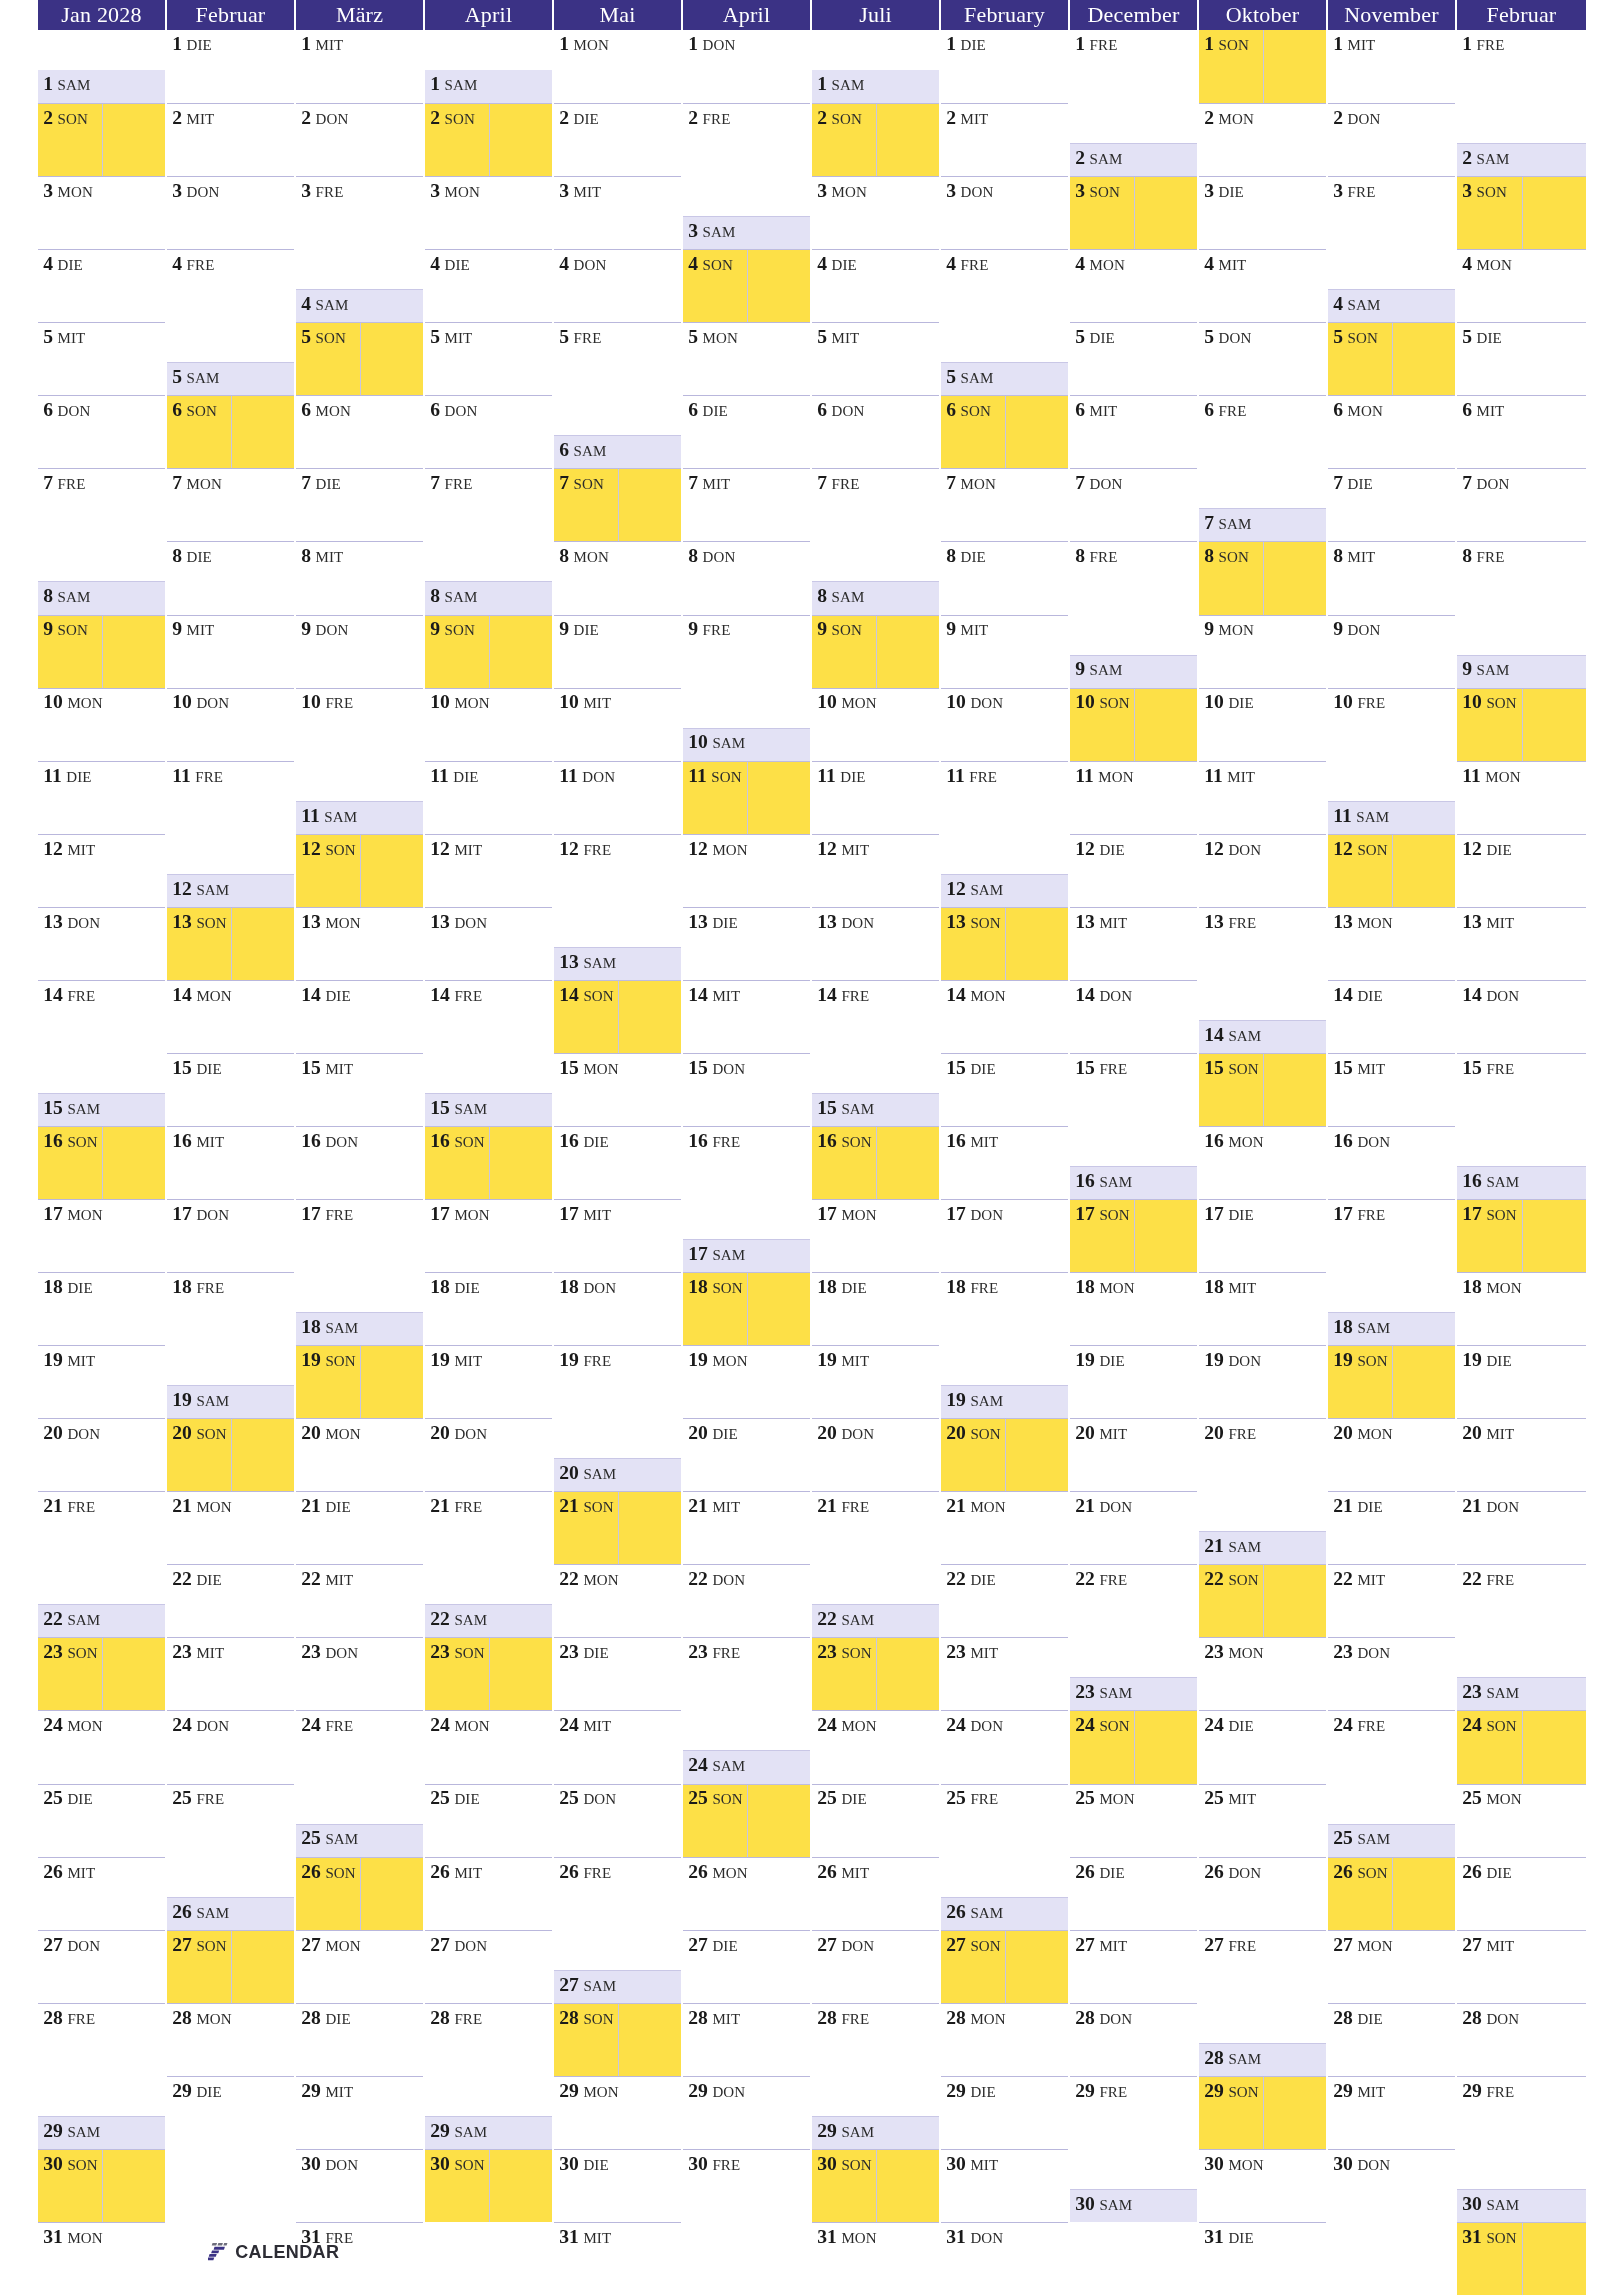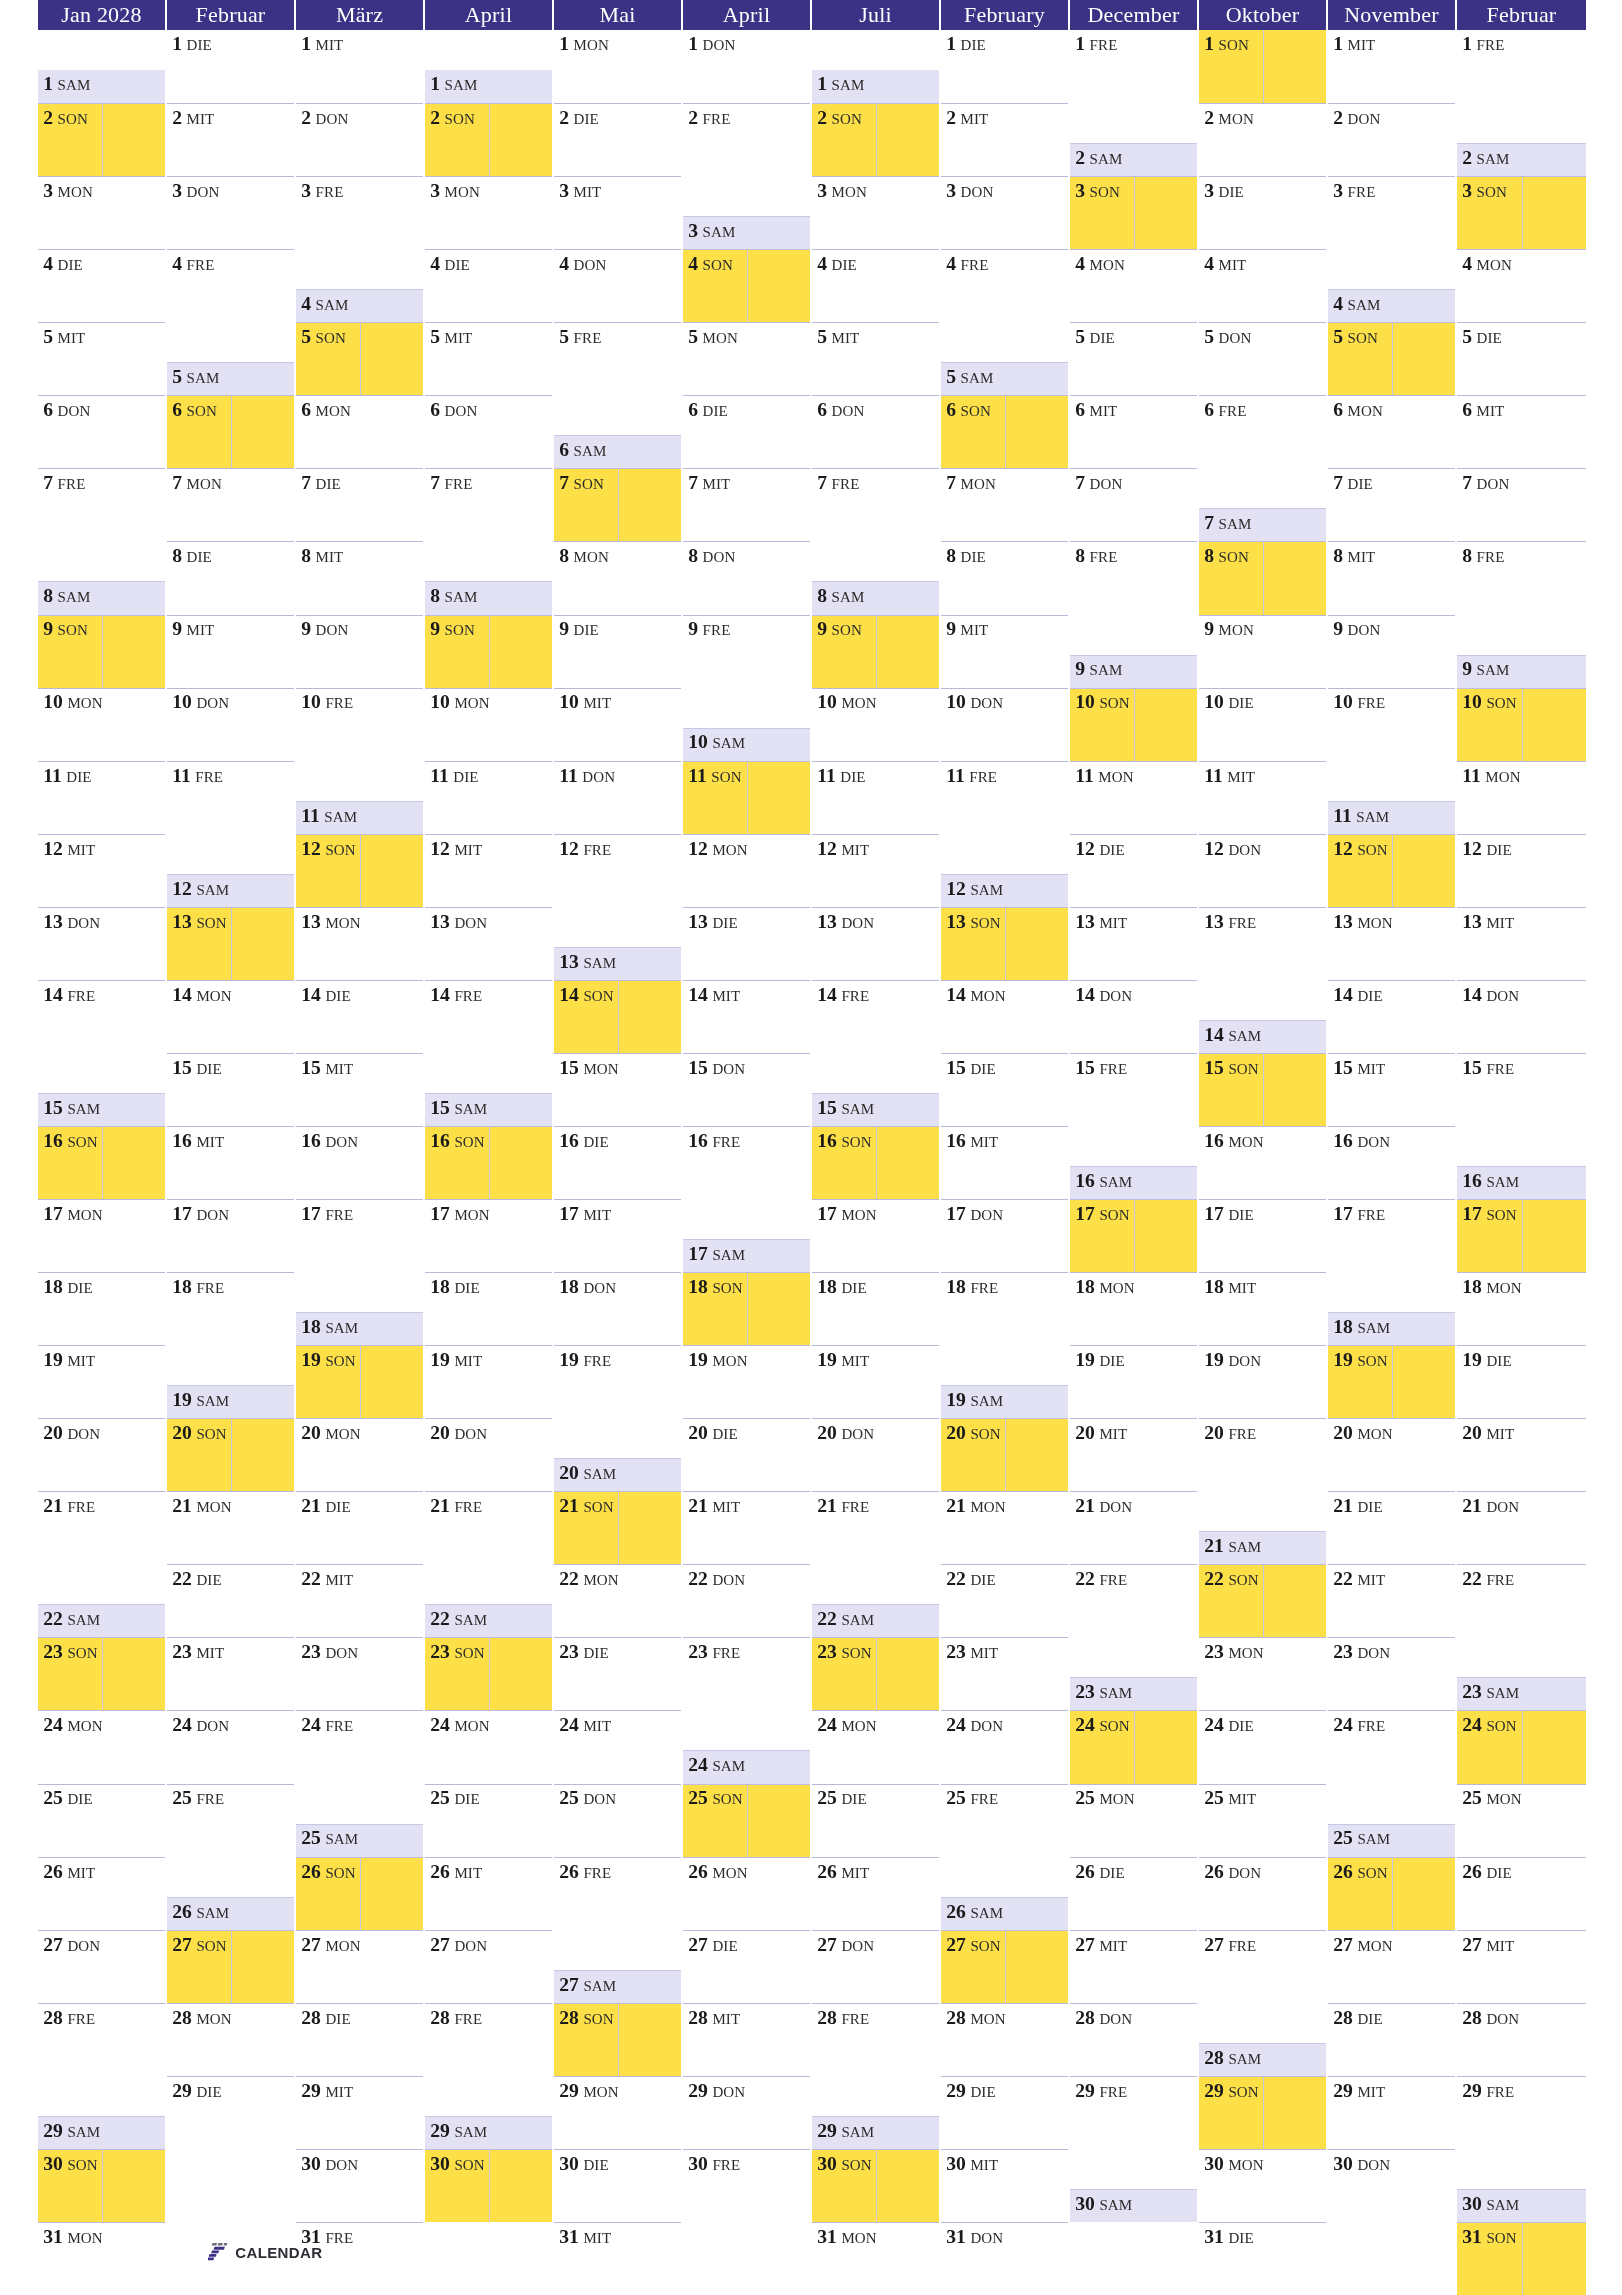--- a/index.html
+++ b/index.html
@@ -128,21 +128,21 @@
     display: flex;
     align-items: center;
     gap: 5.2px;
     z-index: 5;
     pointer-events: auto;
   }
   .brand-mark { display: block; }
   .brand-text {
     font-family: "Liberation Sans", "DejaVu Sans", sans-serif;
     font-weight: 700;
-    font-size: 15px;
+    font-size: 18px;
     letter-spacing: 0.4px;
     color: #2c2c34;
     line-height: 1;
   }
 </style>
 </head>
 <body>
 
 <div id="planner">
   <div class="grid" id="grid">

